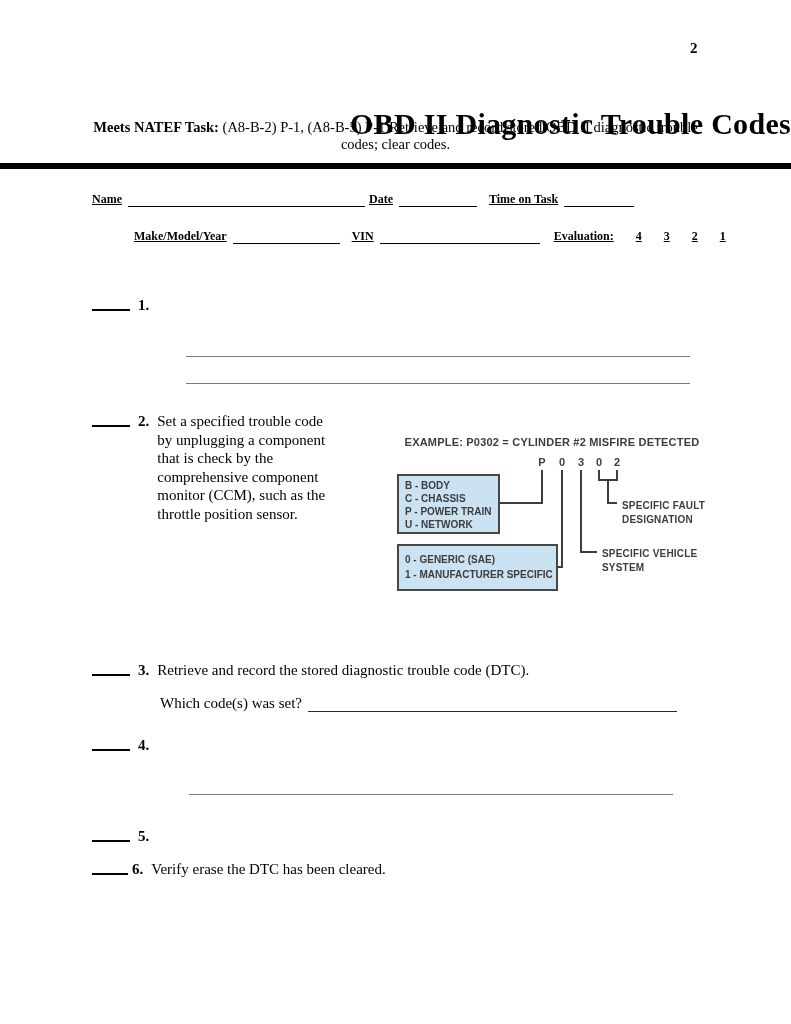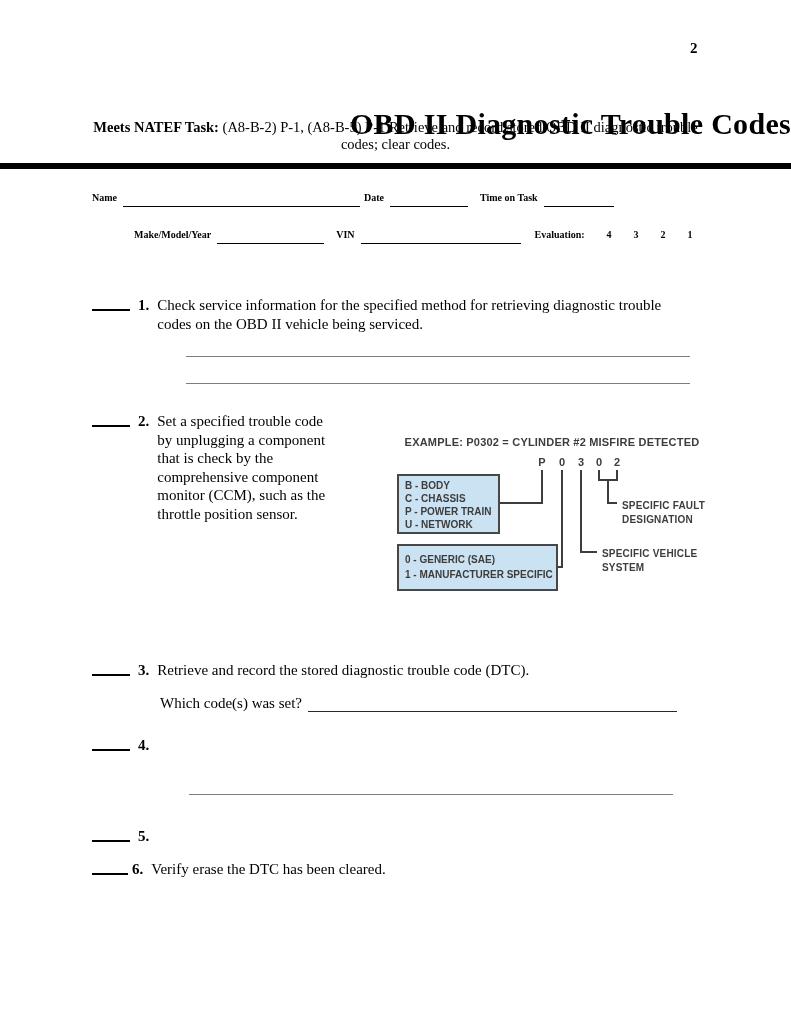--- a/index.html
+++ b/index.html
@@ -13,21 +13,21 @@
     position:absolute; top:83px; left:0; width:100%; text-align:right;
     font-size:30px; font-weight:bold; letter-spacing:0.3px;margin-top:24px;
   }
   .subtitle {
     position:absolute; top:119px; left:90px; width:611px; text-align:center;
     font-size:14.5px; line-height:17px;
   }
   .subtitle .lbl { font-weight:bold; }
   .rule { position:absolute; top:163px; left:0; width:791px; height:6px; background:#000; }
 
-  .info-row { position:absolute; left:92px; display:flex; align-items:flex-start; font-size:10px; white-space:nowrap; }
+  .info-row { position:absolute; left:92px; display:flex; align-items:flex-end; font-size:12px; white-space:nowrap;text-decoration:underline; }
   .info-row .lbl { font-weight:bold; }
   .fline { display:inline-block; height:15px; border-bottom:1.8px solid #000; margin-left:6px; }
   .evnum { font-weight:bold; display:inline-block; margin-left:22px; }
 
   .task { position:absolute; left:92px; display:flex; align-items:flex-start; font-size:15px; line-height:18.5px; }
   .blank { flex:none; width:38px; height:15px; border-bottom:2px solid #000; }
   .tnum { flex:none; font-weight:bold; margin:0 8px 0 8px; }
   .ttext { }
 
   .ansline { position:absolute; height:0; border-top:1.5px solid #7d7d7d; }
@@ -74,21 +74,20 @@
     <span class="lbl" style="margin-left:14px;">Evaluation:</span>
     <span class="evnum">4</span>
     <span class="evnum">3</span>
     <span class="evnum">2</span>
     <span class="evnum">1</span>
   </div>
 
   <div class="task" style="top:296px;">
     <span class="blank"></span>
     <span class="tnum">1.</span>
-    <div class="ttext" style="width:524px;">Check service information for the specified method for retrieving diagnostic trouble codes on the OBD II vehicle being serviced.</div>
   </div>
   <div class="ansline" style="top:356px; left:186px; width:504px;"></div>
   <div class="ansline" style="top:383px; left:186px; width:504px;"></div>
 
   <div class="task" style="top:412px;">
     <span class="blank"></span>
     <span class="tnum">2.</span>
     <div class="ttext" style="width:172px;">Set a specified trouble code by unplugging a component that is check by the comprehensive component monitor (CCM), such as the throttle position sensor.</div>
   </div>
 

